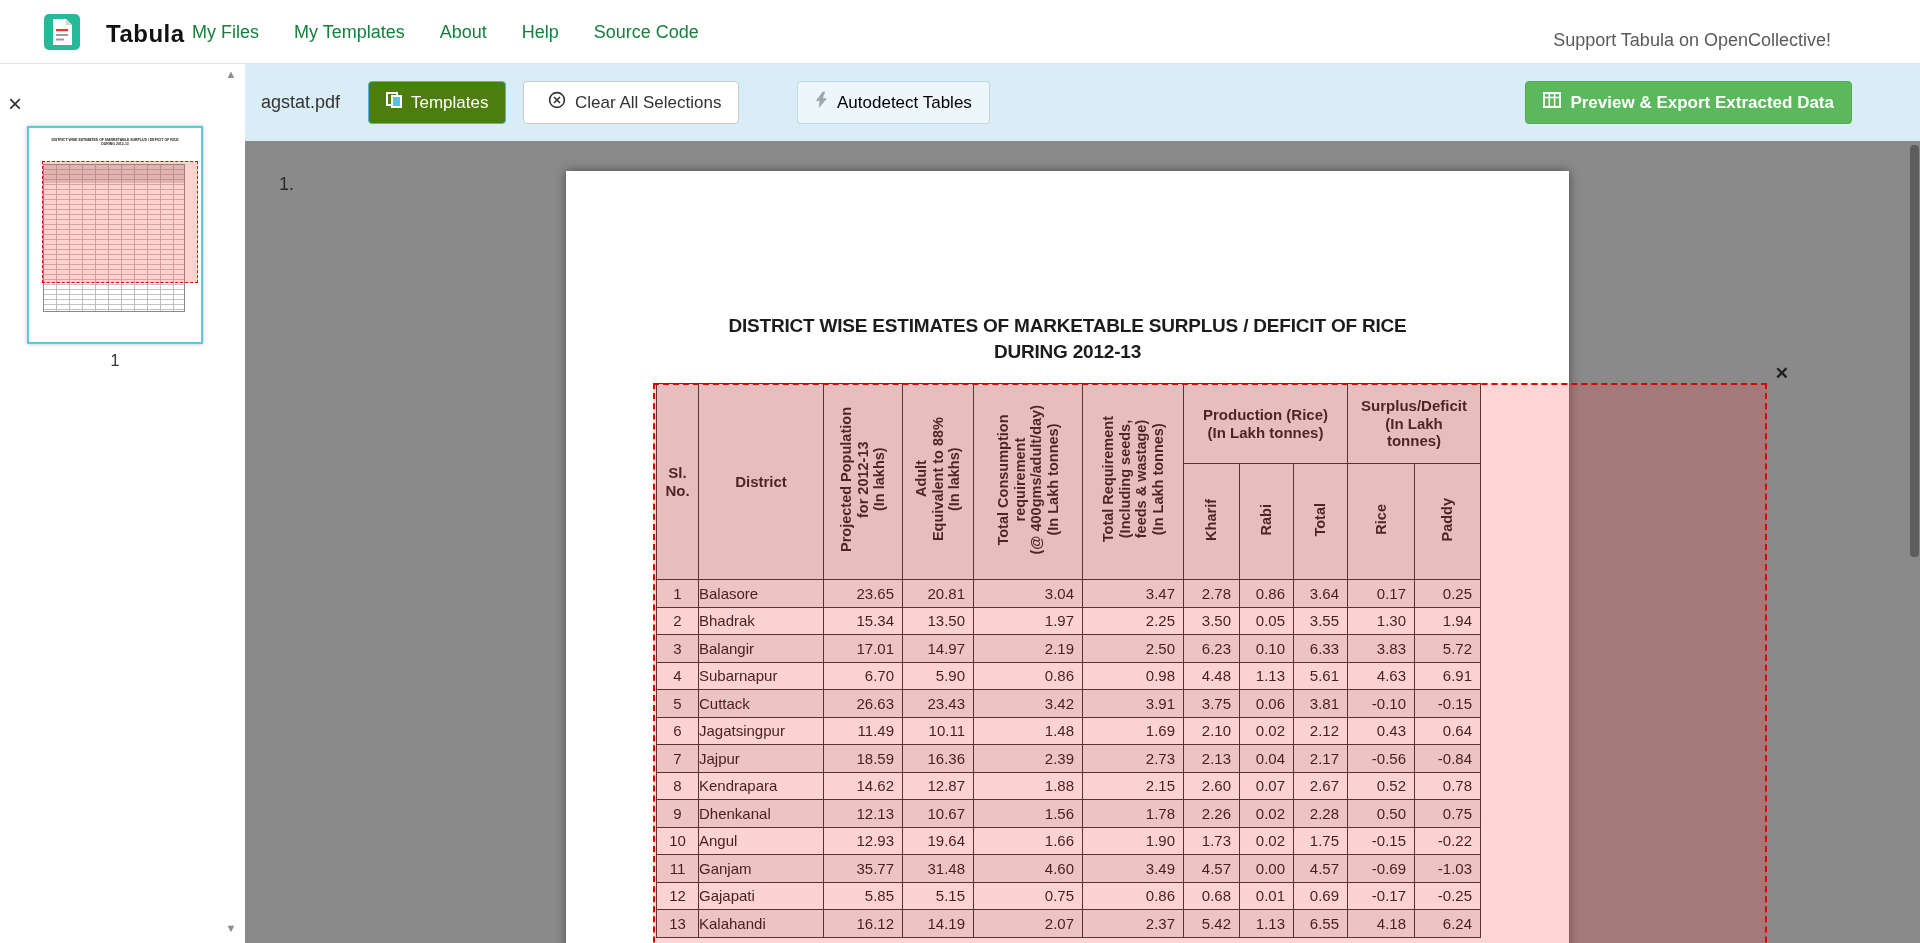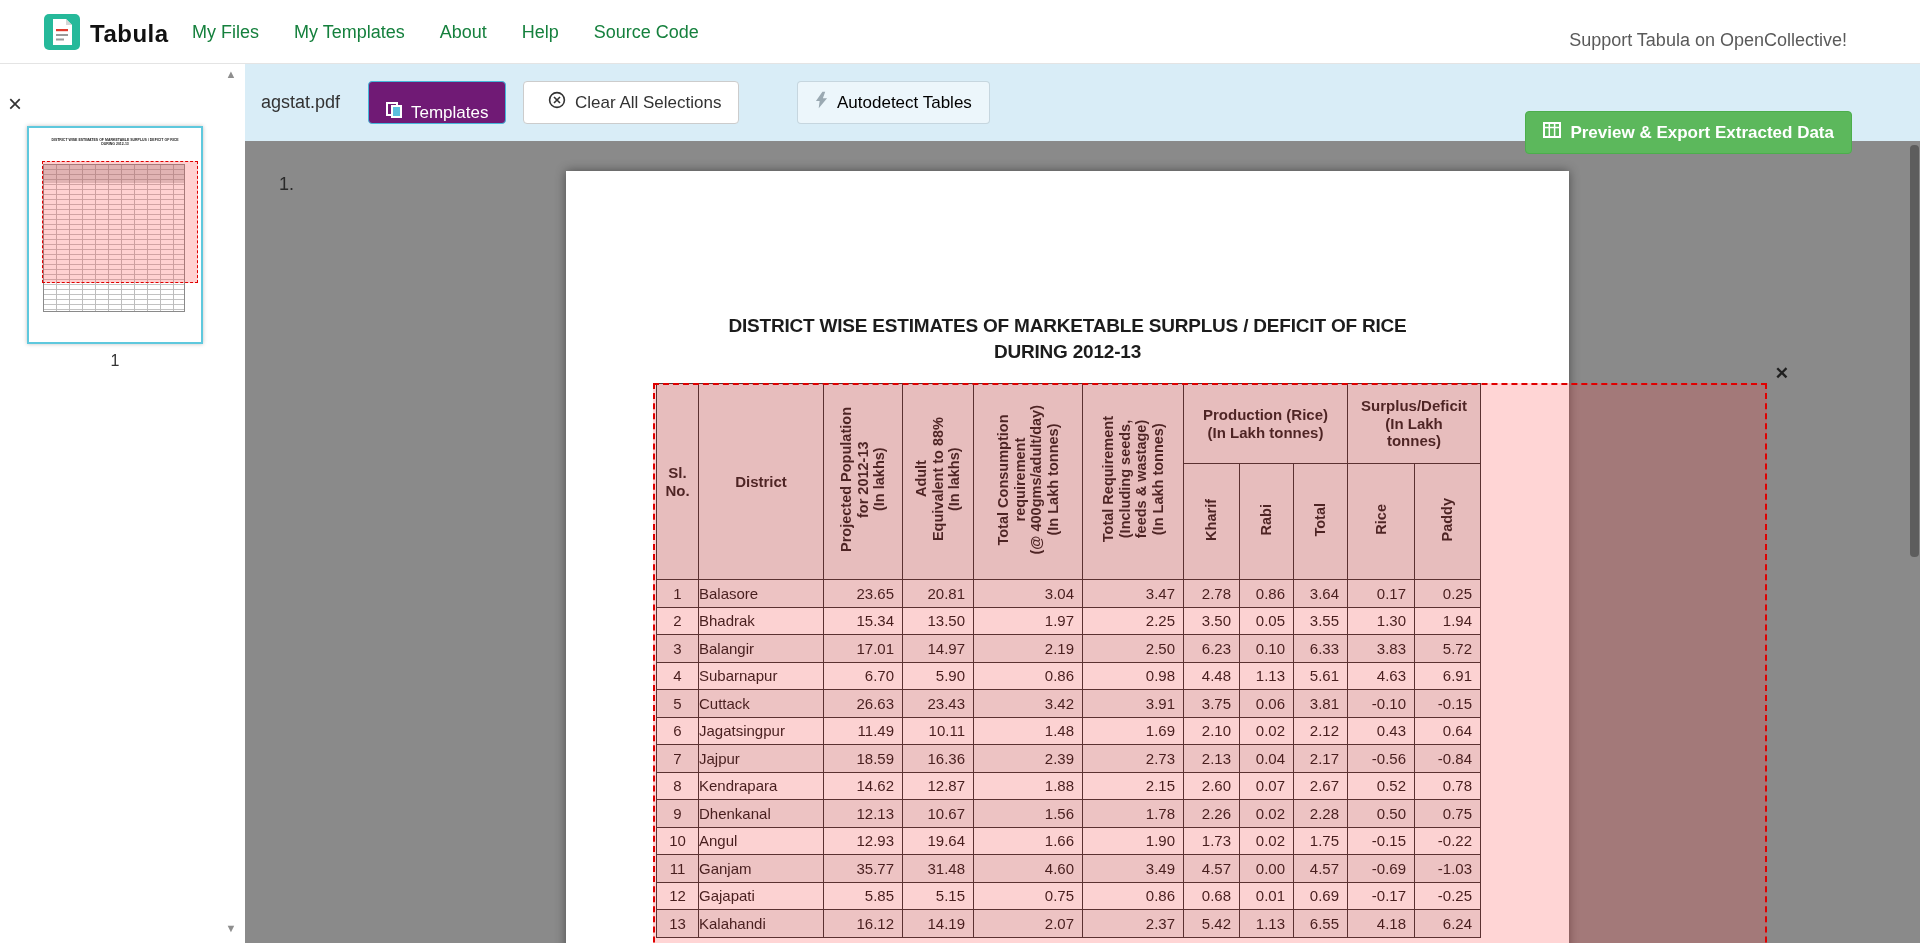--- a/index.html
+++ b/index.html
@@ -1,25 +1,25 @@
 <!DOCTYPE html>
 <html><head>
 <meta charset="utf-8">
 <style>
   * { margin:0; padding:0; box-sizing:border-box; }
   html,body { width:1920px; height:943px; overflow:hidden; font-family:"Liberation Sans", sans-serif; background:#fff; }
   .app { position:relative; width:1920px; height:943px; }
 
   
   .navbar { position:absolute; left:0; top:0; width:1920px; height:64px; background:#ffffff; border-bottom:1px solid #e4e4e4; z-index:20; }
-  .brand { position:absolute; left:44px; top:14px; display:flex; align-items:center; gap:10px; cursor:pointer; text-decoration:none; }
+  .brand { position:absolute; left:44px; top:14px; display:flex; align-items:center; gap:26px; cursor:pointer; text-decoration:none; }
   .brand-text { font-size:24px; font-weight:bold; color:#111; letter-spacing:0.5px; }
   .nav-links { position:absolute; left:192px; top:0; height:64px; display:flex; align-items:center; gap:35px; }
   .nav-links a { font-size:18px; color:#15803d; text-decoration:none; cursor:pointer; white-space:nowrap; }
-  .support { position:absolute; right:73px; top:0; height:80px; display:flex; align-items:center; font-size:18px; color:#5a5a5a; text-decoration:none; cursor:pointer; }
+  .support { position:absolute; right:89px; top:0; height:80px; display:flex; align-items:center; font-size:18px; color:#5a5a5a; text-decoration:none; cursor:pointer; }
 
   
   .sidebar { position:absolute; left:0; top:64px; width:245px; height:879px; background:#ffffff; z-index:10; }
   .thumb-remove { position:absolute; left:8px; top:30px; font-size:24px; line-height:20px; color:#333; cursor:pointer; }
   .thumbnail { position:absolute; left:27px; top:62px; width:176px; height:218px; background:#ffffff; border:2px solid #5ec8dd; box-shadow:0 0 4px rgba(0,0,0,0.25); cursor:pointer; overflow:hidden; }
   .thumb-title { position:absolute; top:9px; left:50%; width:300px; transform:translateX(-50%) scale(0.5); transform-origin:center top; text-align:center; font-size:7px; font-weight:bold; color:#222; line-height:9px; }
   .thumb-table { position:absolute; left:14px; top:36px; width:142px; height:148px; border:1px solid #8a8a8a;
     background:
       repeating-linear-gradient(to right, transparent 0 12px, #bdbdbd 12px 13px),
       repeating-linear-gradient(to bottom, transparent 0 4px, #c2c2c2 4px 5px);
@@ -28,24 +28,24 @@
   .thumb-selection { position:absolute; left:13px; top:33px; width:156px; height:122px; border:1px dashed #e00000; background:rgba(255,70,70,0.25); }
   .thumb-num { position:absolute; left:27px; top:288px; width:176px; text-align:center; font-size:16px; color:#333; }
   .sb-arrow { position:absolute; left:222px; width:18px; text-align:center; font-size:11px; color:#8e8e8e; cursor:pointer; }
   .sb-arrow.up { top:4px; }
   .sb-arrow.down { top:858px; }
 
   
   .toolbar { position:absolute; left:245px; top:64px; width:1675px; height:77px; background:#d9edf7; z-index:5; }
   .filename { position:absolute; left:16px; top:0; height:77px; display:flex; align-items:center; font-size:18px; color:#333; }
   .btn { position:absolute; top:17px; height:43px; display:inline-flex; align-items:center; gap:9px; padding:0 17px; border-radius:4px; font-size:17px; cursor:pointer; border:1px solid transparent; white-space:nowrap; }
-  .btn-templates { left:123px; background:#701a75; border-color:#46b8da; color:#fff;align-items:flex-end; }
+  .btn-templates { left:123px; background:#4d7c0f; border-color:#46b8da; color:#fff; }
   .btn-clear { left:278px; background:#ffffff; border-color:#cccccc; color:#333;padding-left:24px; }
   .btn-autodetect { left:552px; background:rgba(255,255,255,0.5); border-color:rgba(125,155,170,0.35); color:#000000; cursor:default;justify-content:center; }
-  .btn-export { right:68px; background:#5cb85c; border-color:#4cae4c; color:#fff; font-weight:bold;margin-top:30px; }
+  .btn-export { right:68px; background:#5cb85c; border-color:#4cae4c; color:#fff; font-weight:bold; }
 
   
   .canvas { position:absolute; left:245px; top:141px; width:1675px; height:802px; background:#8a8a8a; overflow:hidden; }
   .page-label { position:absolute; left:34px; top:33px; font-size:18px; color:#2a2a2a; }
   .pdf-page { position:absolute; left:321px; top:30px; width:1003px; height:870px; background:#ffffff; box-shadow:0 0 10px rgba(0,0,0,0.45); cursor:crosshair; }
   .doc-title { position:absolute; left:0; right:0; top:142px; text-align:center; font-size:19px; font-weight:bold; line-height:26px; color:#1c1c1c; letter-spacing:-0.2px; }
 
   .rice-table { position:absolute; left:90px; top:212px; width:824px; border-collapse:collapse; table-layout:fixed; }
   .rice-table th, .rice-table td { border:1px solid #2e2e2e; overflow:hidden; }
   .rice-table thead th { background:#e0e0e0; text-align:center; vertical-align:middle; color:#1d1d1d; padding:2px; }

